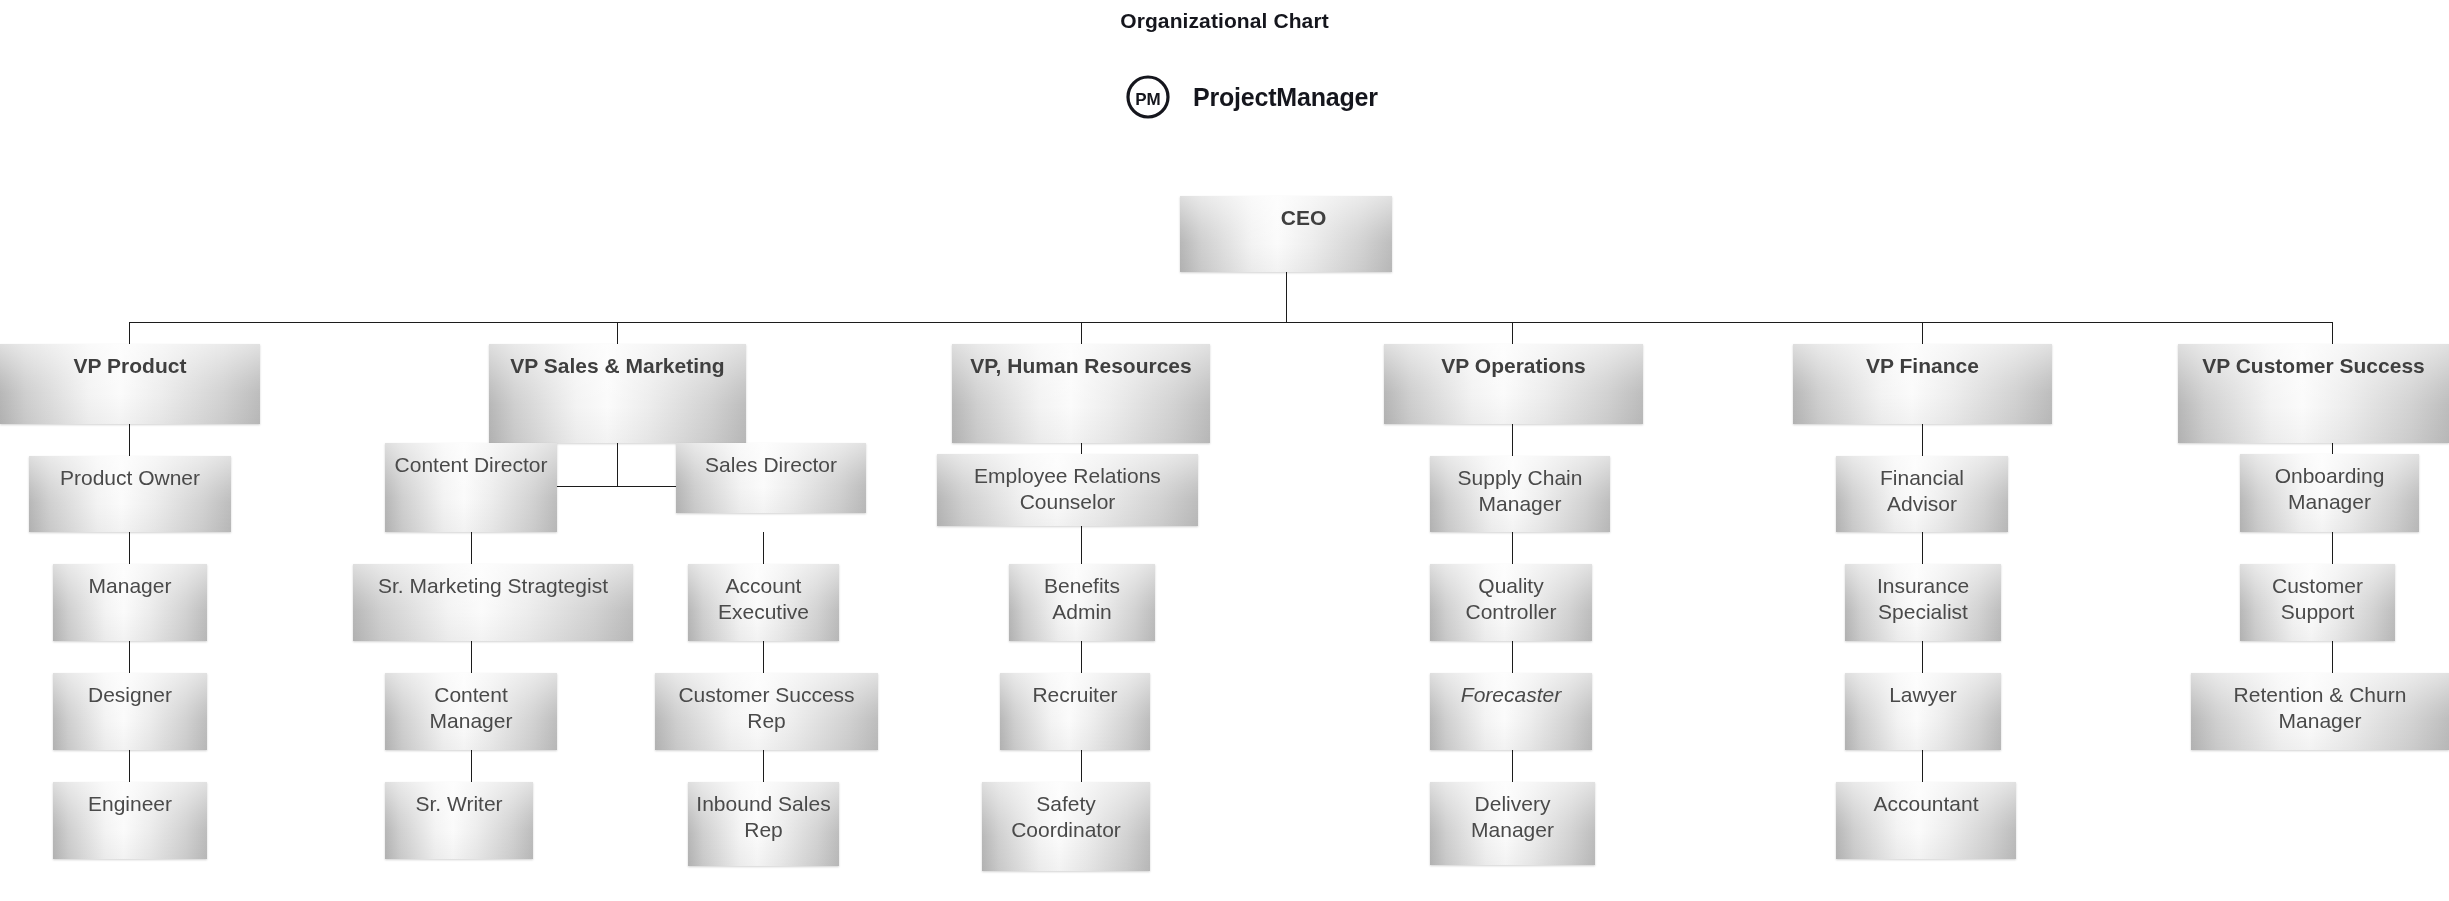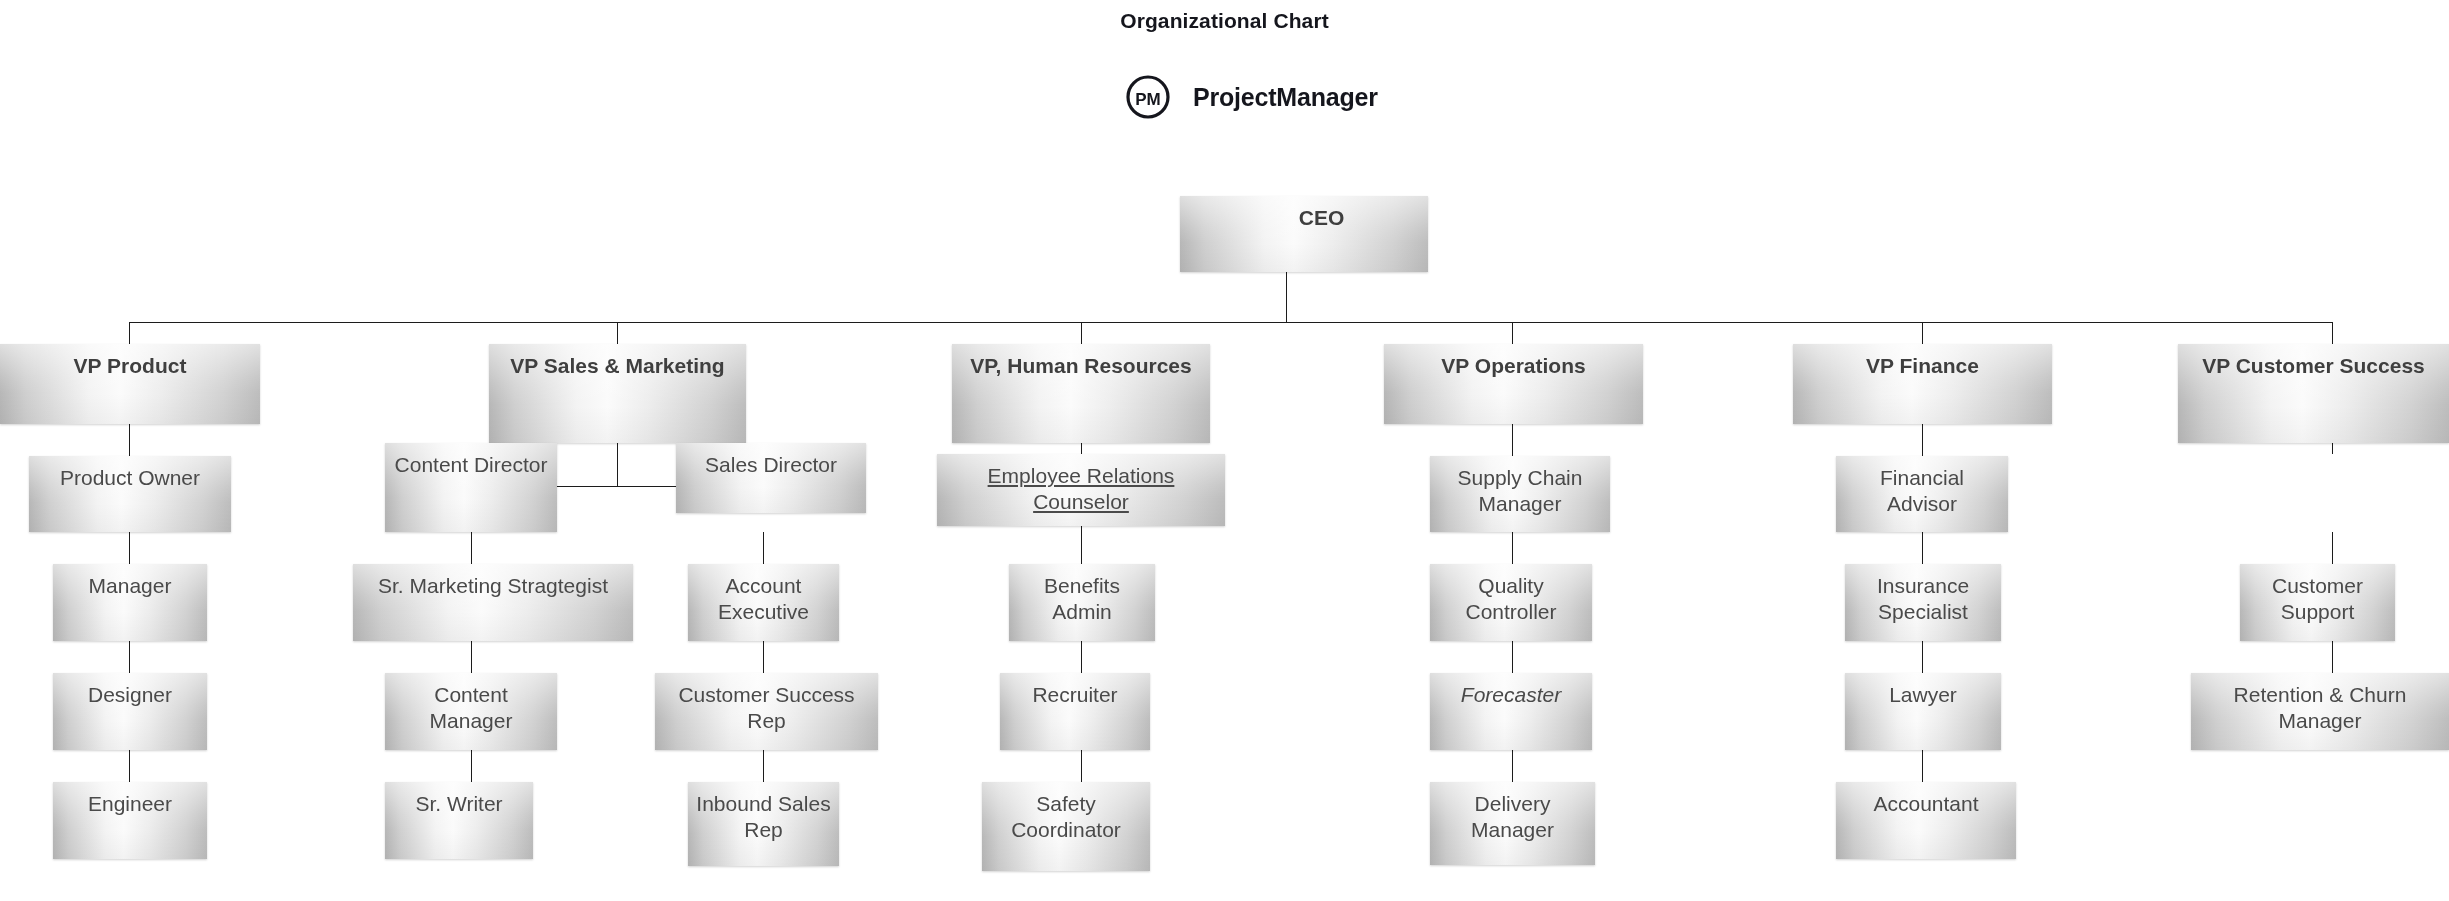--- a/index.html
+++ b/index.html
@@ -155,21 +155,21 @@
 
   <div class="line line-v" style="left:1922px; top:424px; height:32px;"></div>
   <div class="line line-v" style="left:1922px; top:532px; height:32px;"></div>
   <div class="line line-v" style="left:1922px; top:641px; height:32px;"></div>
   <div class="line line-v" style="left:1922px; top:750px; height:32px;"></div>
 
   <div class="line line-v" style="left:2332px; top:443px; height:11px;"></div>
   <div class="line line-v" style="left:2332px; top:532px; height:32px;"></div>
   <div class="line line-v" style="left:2332px; top:641px; height:32px;"></div>
 
-  <div class="node vp" style="left:1180px; top:196px; width:248px; height:76px;padding-left:43px;">
+  <div class="node vp" style="left:1180px; top:196px; width:212px; height:76px;padding-left:43px;">
     <span class="label">CEO</span>
   </div>
 
   <div class="node vp" style="left:0px; top:344px; width:260px; height:80px;">
     <span class="label">VP Product</span>
   </div>
   <div class="node vp" style="left:489px; top:344px; width:257px; height:99px;">
     <span class="label">VP Sales &amp; Marketing</span>
   </div>
   <div class="node vp" style="left:952px; top:344px; width:258px; height:99px;">
@@ -217,21 +217,21 @@
   <div class="node" style="left:688px; top:564px; width:151px; height:77px;">
     <span class="label">Account Executive</span>
   </div>
   <div class="node" style="left:655px; top:673px; width:223px; height:77px;">
     <span class="label">Customer Success Rep</span>
   </div>
   <div class="node" style="left:688px; top:782px; width:151px; height:84px;">
     <span class="label">Inbound Sales Rep</span>
   </div>
 
-  <div class="node" style="left:937px; top:454px; width:288px; height:72px;text-decoration:underline;">
+  <div class="node" style="left:937px; top:454px; width:261px; height:72px;">
     <span class="label">Employee Relations Counselor</span>
   </div>
   <div class="node" style="left:1009px; top:564px; width:146px; height:77px;">
     <span class="label">Benefits Admin</span>
   </div>
   <div class="node" style="left:1000px; top:673px; width:150px; height:77px;">
     <span class="label">Recruiter</span>
   </div>
   <div class="node" style="left:982px; top:782px; width:168px; height:89px;">
     <span class="label">Safety Coordinator</span>
@@ -256,20 +256,23 @@
   <div class="node" style="left:1845px; top:564px; width:156px; height:77px;">
     <span class="label">Insurance Specialist</span>
   </div>
   <div class="node" style="left:1845px; top:673px; width:156px; height:77px;">
     <span class="label">Lawyer</span>
   </div>
   <div class="node" style="left:1836px; top:782px; width:180px; height:77px;">
     <span class="label">Accountant</span>
   </div>
 
+  <div class="node" style="left:2240px; top:454px; width:179px; height:78px;">
+    <span class="label">Onboarding Manager</span>
+  </div>
   <div class="node" style="left:2240px; top:564px; width:155px; height:77px;">
     <span class="label">Customer Support</span>
   </div>
   <div class="node" style="left:2191px; top:673px; width:258px; height:77px;">
     <span class="label">Retention &amp; Churn Manager</span>
   </div>
 
 </div>
 
 </body></html>

